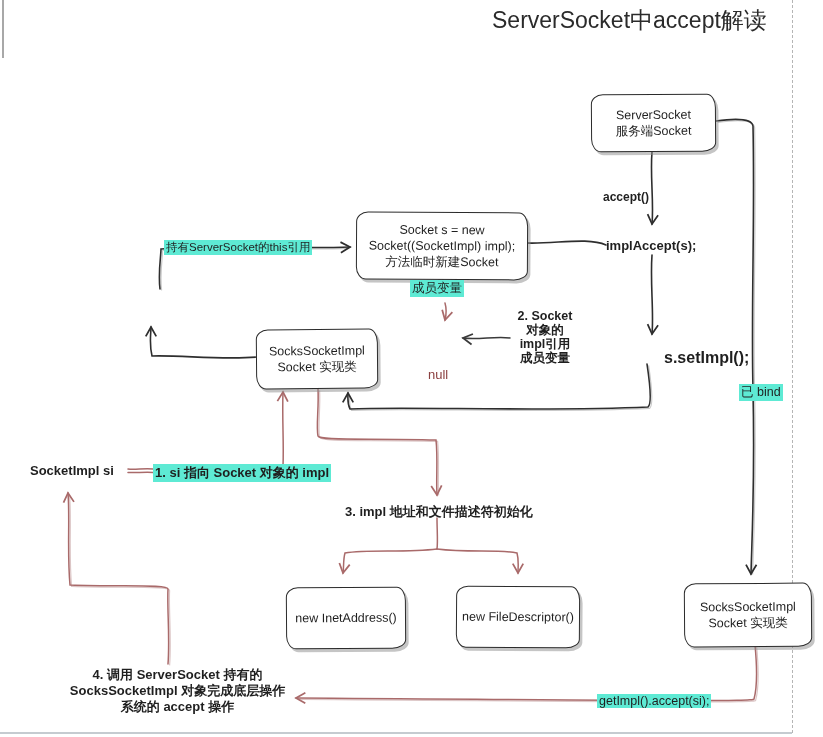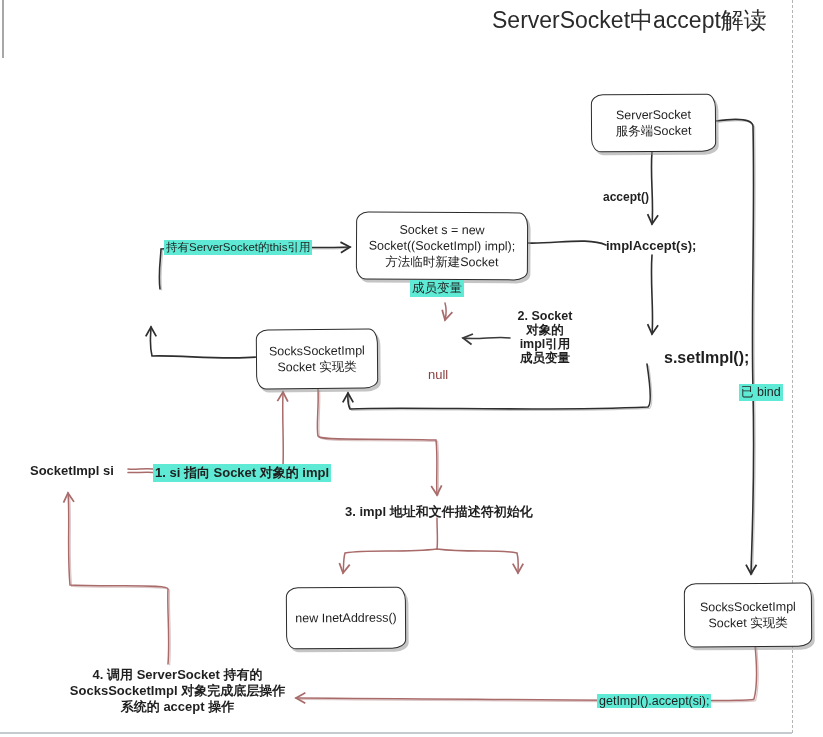--- a/index.html
+++ b/index.html
@@ -88,20 +88,23 @@
   </div>
 
   <div class="box" style="left:256px;top:329px;width:120px;height:58px;transform:rotate(-.5deg);">
     <div><span>SocksSocketImpl</span><br><span>Socket 实现类</span></div>
   </div>
 
   <div class="box" style="left:286px;top:587px;width:118px;height:60px;transform:rotate(-.4deg);">
     <div>new InetAddress()</div>
   </div>
 
+  <div class="box" style="left:456px;top:586px;width:122px;height:60px;transform:rotate(.4deg);">
+    <div>new FileDescriptor()</div>
+  </div>
 
   <div class="box" style="left:684px;top:583px;width:126px;height:62px;transform:rotate(-.4deg);">
     <div><span>SocksSocketImpl</span><br><span>Socket 实现类</span></div>
   </div>
 
   <div class="lbl b" style="left:598px;top:190px;width:56px;text-align:center;font-size:12px;">accept()</div>
 
   <div class="lbl b" style="left:606px;top:238px;font-size:13px;">implAccept(s);</div>
 
   <div class="lbl wbg" style="left:164px;top:240px;font-size:11.5px;">持有ServerSocket的this引用</div>

